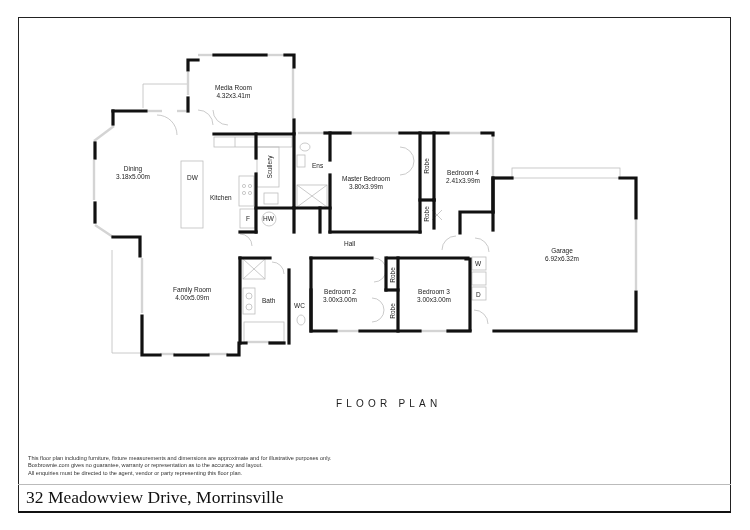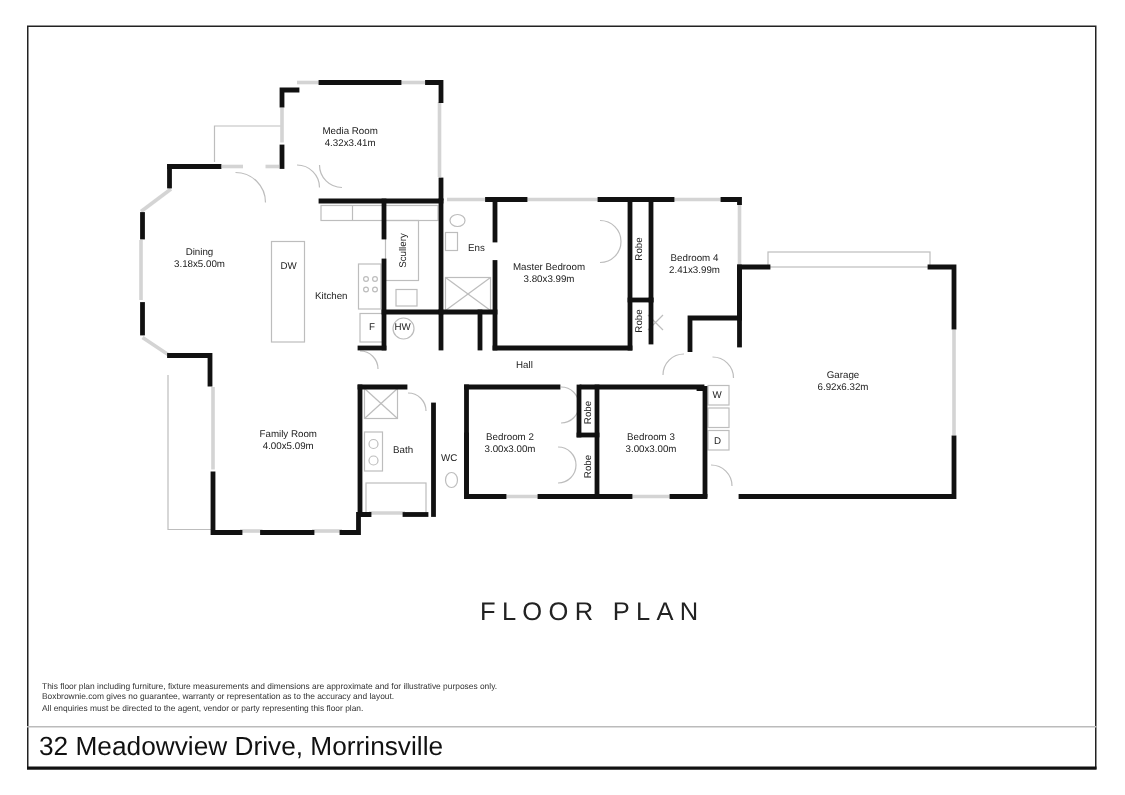--- a/index.html
+++ b/index.html
@@ -1,24 +1,24 @@
 <!DOCTYPE html>
 <html><head>
 <meta charset="utf-8">
 <style>
   html, body { margin: 0; padding: 0; background: #ffffff; }
   body { width: 750px; height: 530px; position: relative; overflow: hidden; font-family: "Liberation Sans", sans-serif; color: #222; }
   .frame { position: absolute; left: 18px; top: 17px; width: 713px; height: 496px; border: 1px solid #222; box-sizing: border-box; }
   svg.plan { position: absolute; left: 0; top: 0; }
   .lbl { position: absolute; font-size: 6.5px; line-height: 8px; text-align: center; color: #222; white-space: nowrap; }
   .lbl.v { transform: rotate(-90deg); transform-origin: center center; }
-  .fp-title { position: absolute; left: 320px; top: 398px; font-size: 17px; letter-spacing: 4.2px; color: #222; }
+  .fp-title { position: absolute; left: 336px; top: 398px; font-size: 10px; letter-spacing: 4.2px; color: #222; }
   .disclaimer { position: absolute; left: 28px; top: 455px; font-size: 5.6px; line-height: 7.4px; color: #333; }
   .addr-rule { position: absolute; left: 18px; top: 484px; width: 713px; height: 1px; background: #bbb; }
-  .address { position: absolute; left: 26px; top: 487px; font-size: 17.5px; color: #111; }
+  .address { position: absolute; left: 26px; top: 487px; font-size: 17.5px; color: #111; font-family: Liberation Serif, serif; }
   .addr-base { position: absolute; left: 18px; top: 511px; width: 713px; height: 2px; background: #111; }
 </style>
 </head>
 <body>
 
 <div class="frame"></div>
 
 <svg class="plan" width="750" height="530">
   <g fill="none" stroke="#bdbdbd" stroke-width="0.8">
 

